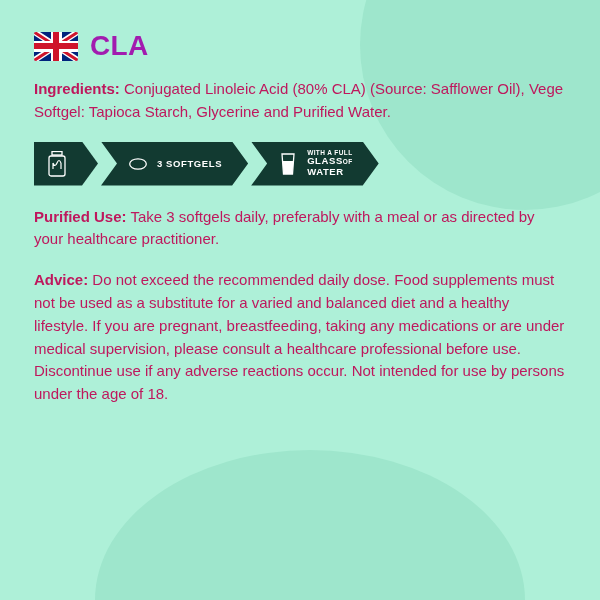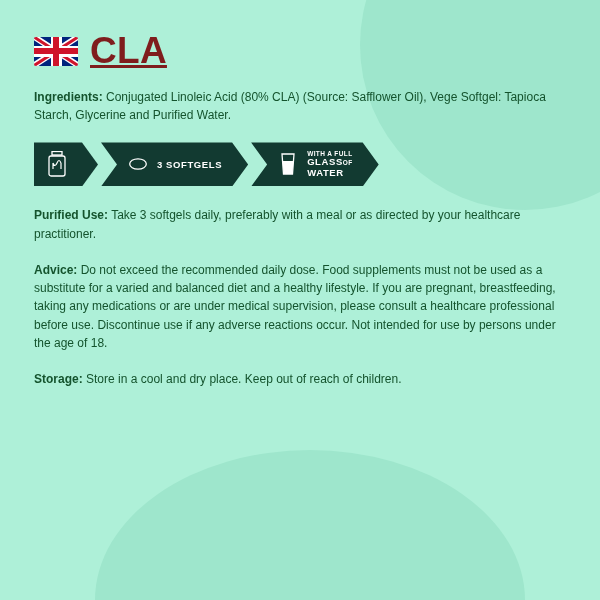--- a/index.html
+++ b/index.html
@@ -108,31 +108,30 @@
   .flag .crossh2 {
     position: absolute;
     top: 50%;
     left: 0;
     height: 6px;
     width: 100%;
     margin-top: -3px;
     background: #cf142b;
   }
   .product-title {
-    font-size: 37px;
+    font-size: 28px;
     font-weight: bold;
     letter-spacing: 0.3px;
-    color: #7f1d1d;
-    text-decoration: underline;
+    color: #a21caf;
   }
   p.block {
-    font-size: 12px;
+    font-size: 15px;
     line-height: 1.52;
     margin: 0 0 18px 0;
-    color: #14532d;
+    color: #be185d;
   }
   p.block b {
     font-weight: bold;
   }
   
   .chevron-strip {
     display: flex;
     align-items: stretch;
     margin: 4px 0 20px 0;
     height: 44px;
@@ -238,15 +237,14 @@
         <span>GLASS</span><span class="tiny" style="display:inline">OF</span>
         <span style="display:block">WATER</span>
       </div>
     </div>
   </div>
 
   <p class="block"><b>Purified Use:</b><span> Take 3 softgels daily, preferably with a meal or as directed by your healthcare practitioner.</span></p>
 
   <p class="block"><b>Advice:</b><span> Do not exceed the recommended daily dose. Food supplements must not be used as a substitute for a varied and balanced diet and a healthy lifestyle. If you are pregnant, breastfeeding, taking any medications or are under medical supervision, please consult a healthcare professional before use. Discontinue use if any adverse reactions occur. Not intended for use by persons under the age of 18.</span></p>
 
-  <p class="block"><b>Storage:</b><span> Store in a cool and dry place. Keep out of reach of children.</span></p>
 
 </div>
 
 </body></html>

